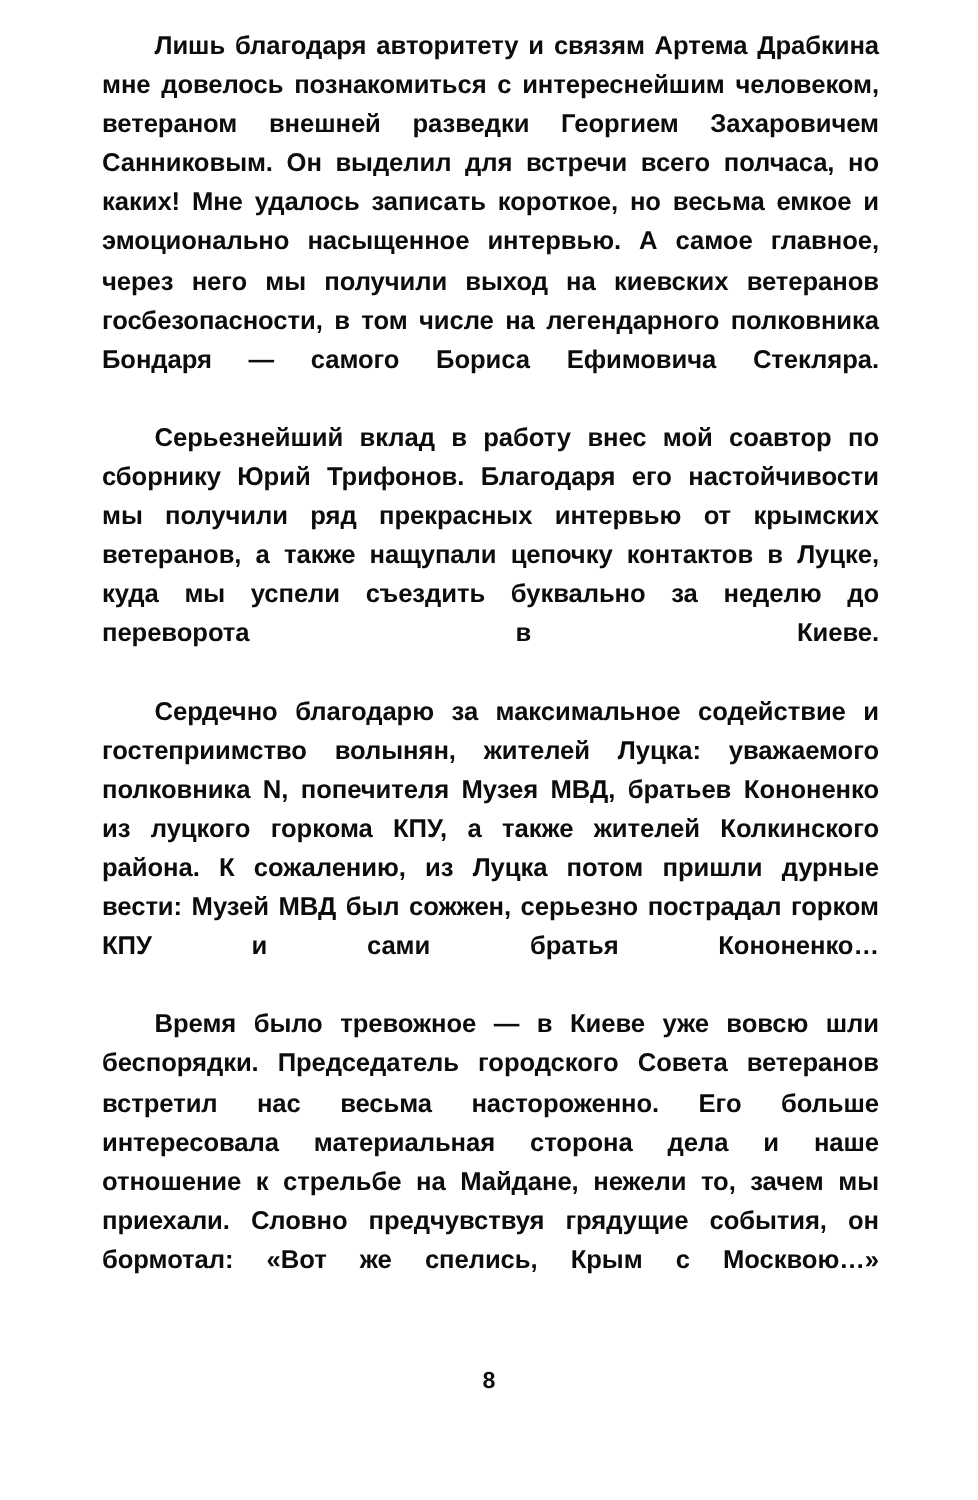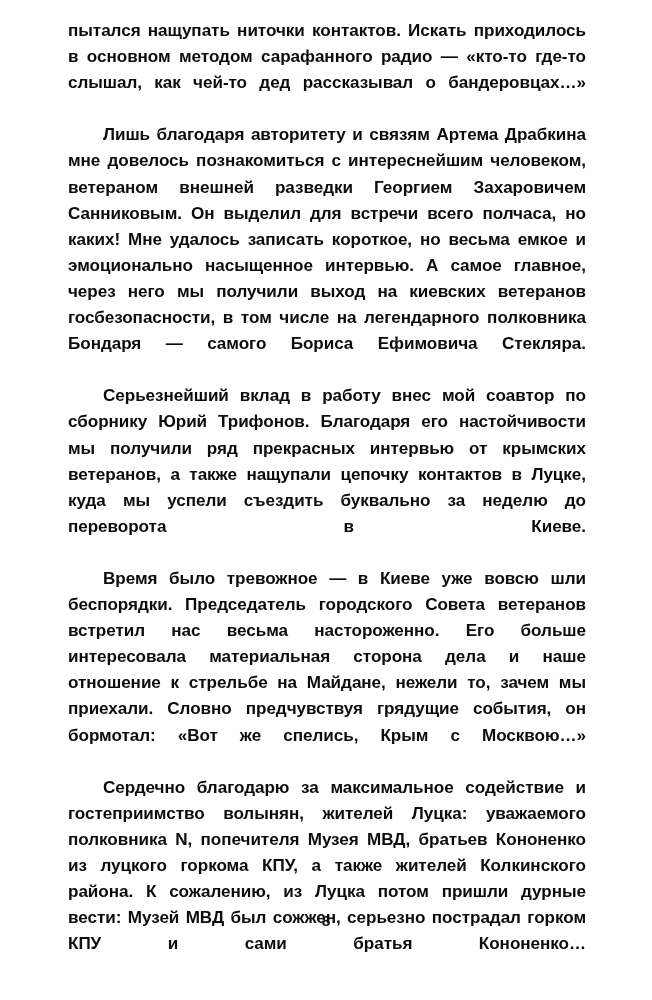--- a/index.html
+++ b/index.html
@@ -55,22 +55,21 @@
     color: #101010;
     font-family: "Liberation Sans", "DejaVu Sans", sans-serif;
   }
 </style>
 </head>
 <body>
 
 <div class="page">
 
   <div class="text-column">
-    <p class="para no-indent">пытался нащупать ниточки контактов. Искать приходилось в основном методом сарафанного радио — «кто-то где-то слышал, как чей-то дед рассказывал о бандеровцах…»</p>
     <p class="para">Лишь благодаря авторитету и связям Артема Драбкина мне довелось познакомиться с интереснейшим человеком, ветераном внешней разведки Георгием Захаровичем Санниковым. Он выделил для встречи всего полчаса, но каких! Мне удалось записать короткое, но весьма емкое и эмоционально насыщенное интервью. А самое главное, через него мы получили выход на киевских ветеранов госбезопасности, в том числе на легендарного полковника Бондаря — самого Бориса Ефимовича Стекляра.</p>
     <p class="para">Серьезнейший вклад в работу внес мой соавтор по сборнику Юрий Трифонов. Благодаря его настойчивости мы получили ряд прекрасных интервью от крымских ветеранов, а также нащупали цепочку контактов в Луцке, куда мы успели съездить буквально за неделю до переворота в Киеве.</p>
+    <p class="para">Сердечно благодарю за максимальное содействие и гостеприимство волынян, жителей Луцка: уважаемого полковника N, попечителя Музея МВД, братьев Кононенко из луцкого горкома КПУ, а также жителей Колкинского района. К сожалению, из Луцка потом пришли дурные вести: Музей МВД был сожжен, серьезно пострадал горком КПУ и сами братья Кононенко…</p>
     <p class="para">Время было тревожное — в Киеве уже вовсю шли беспорядки. Председатель городского Совета ветеранов встретил нас весьма настороженно. Его больше интересовала материальная сторона дела и наше отношение к стрельбе на Майдане, нежели то, зачем мы приехали. Словно предчувствуя грядущие события, он бормотал: «Вот же спелись, Крым с Москвою…»</p>
-    <p class="para">Сердечно благодарю за максимальное содействие и гостеприимство волынян, жителей Луцка: уважаемого полковника N, попечителя Музея МВД, братьев Кононенко из луцкого горкома КПУ, а также жителей Колкинского района. К сожалению, из Луцка потом пришли дурные вести: Музей МВД был сожжен, серьезно пострадал горком КПУ и сами братья Кононенко…</p>
   </div>
 
   <div class="page-number">8</div>
 
 </div>
 
 </body></html>

